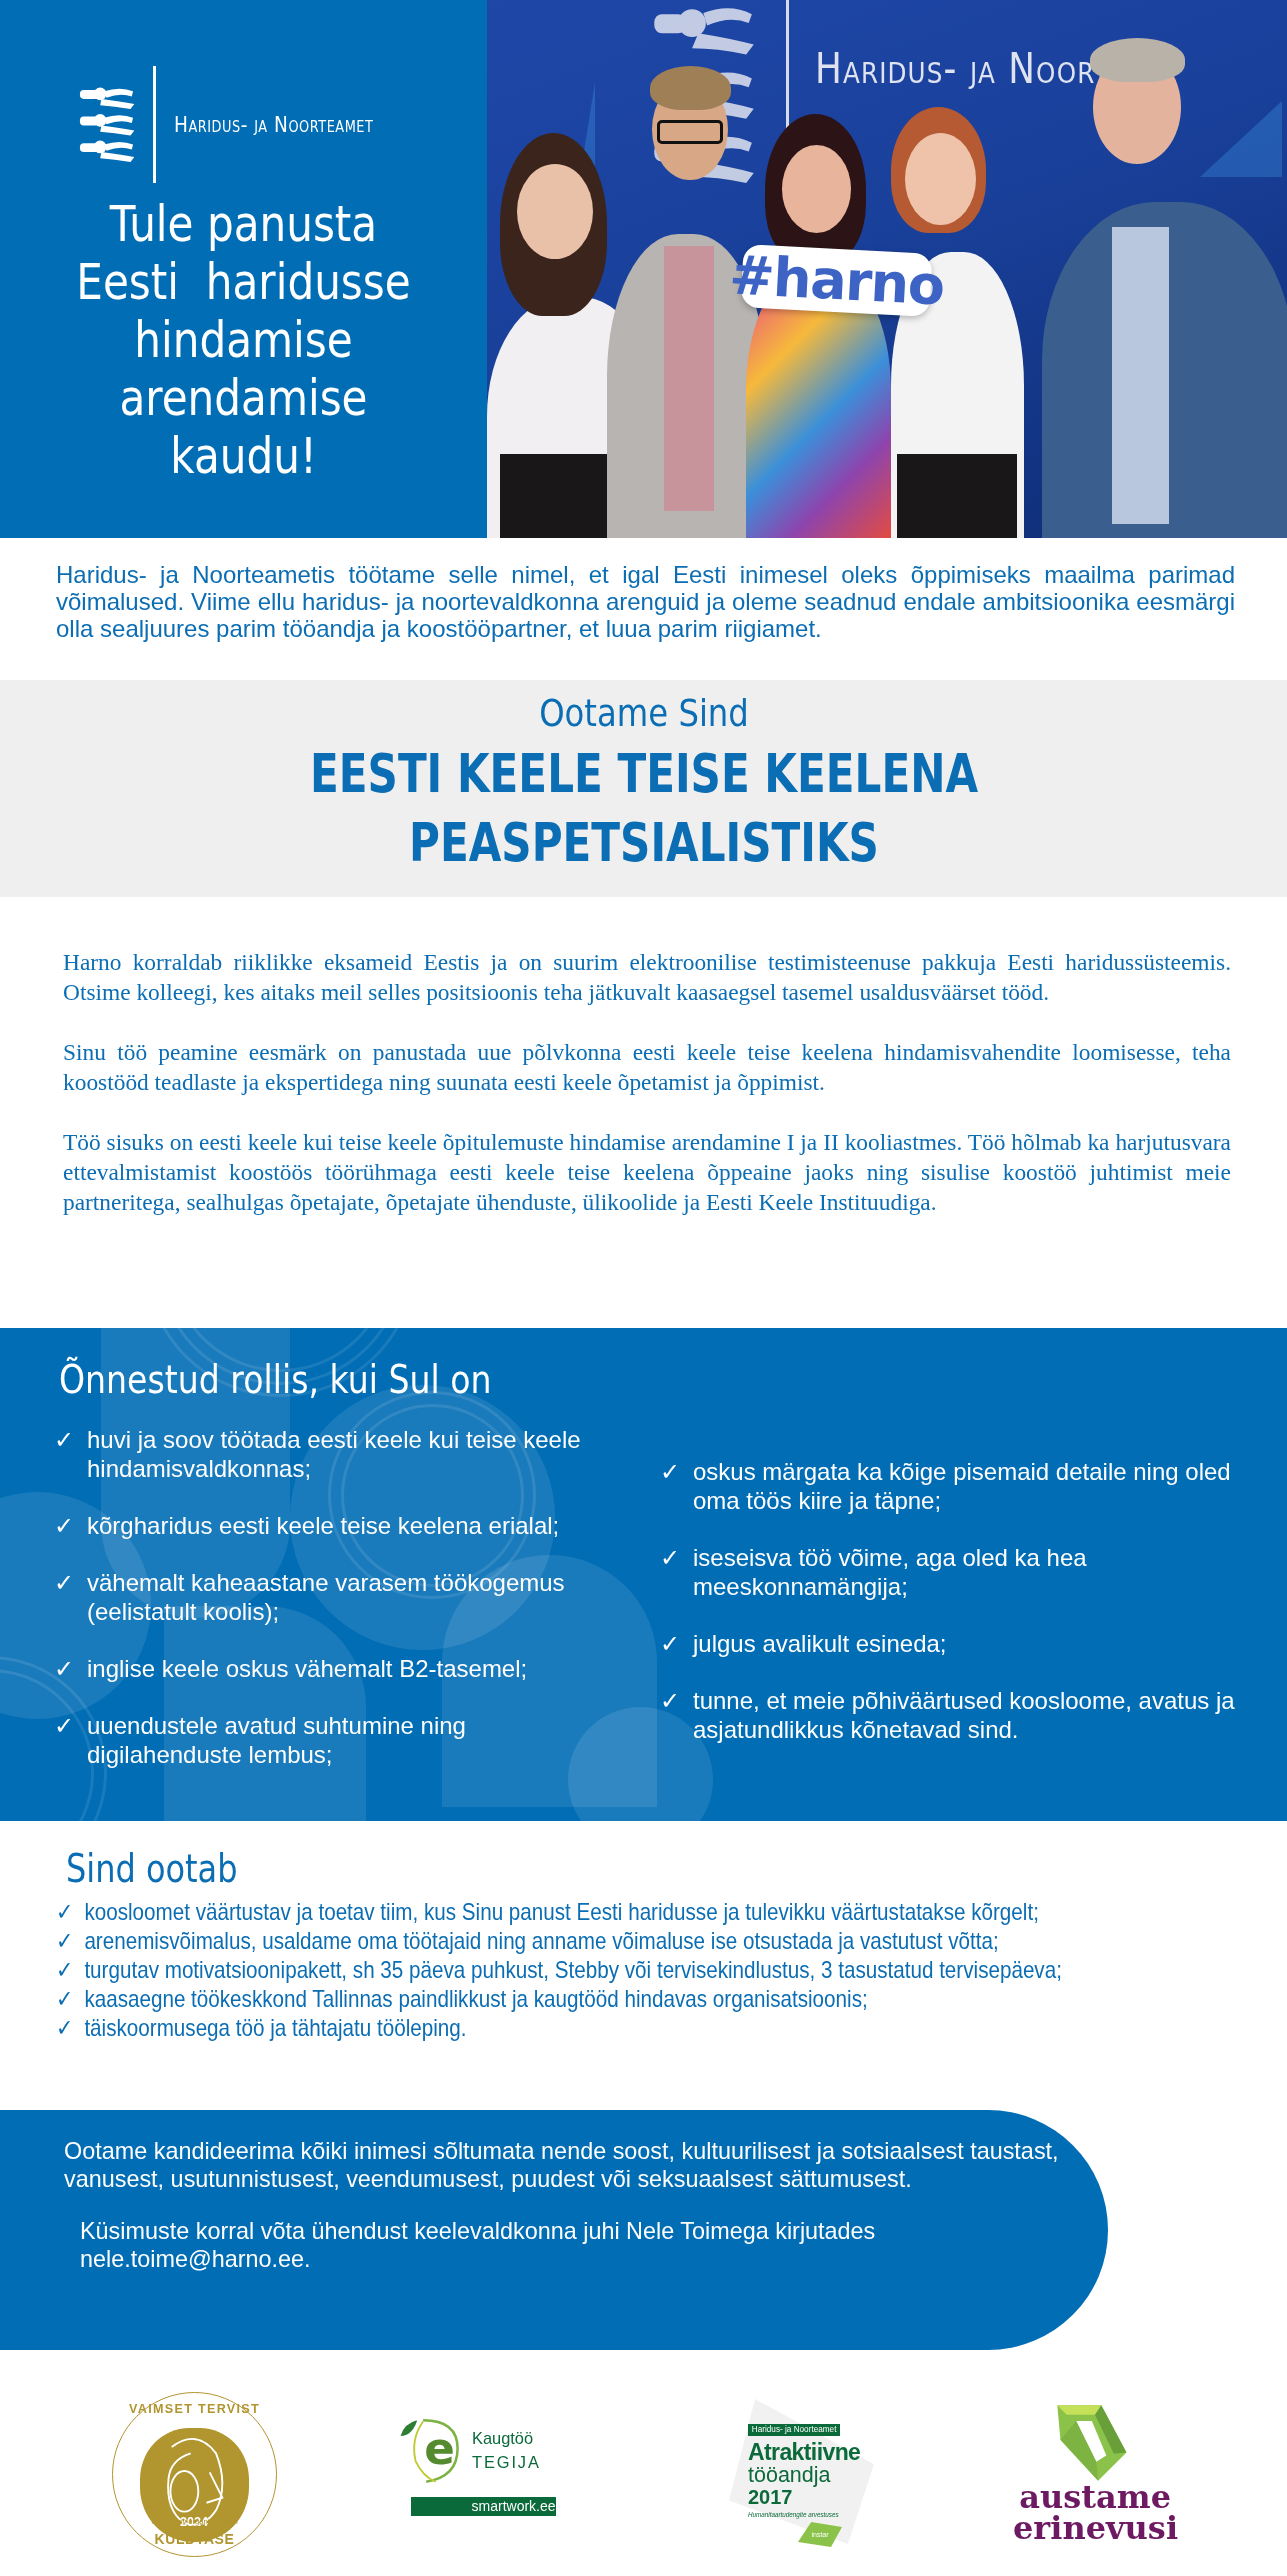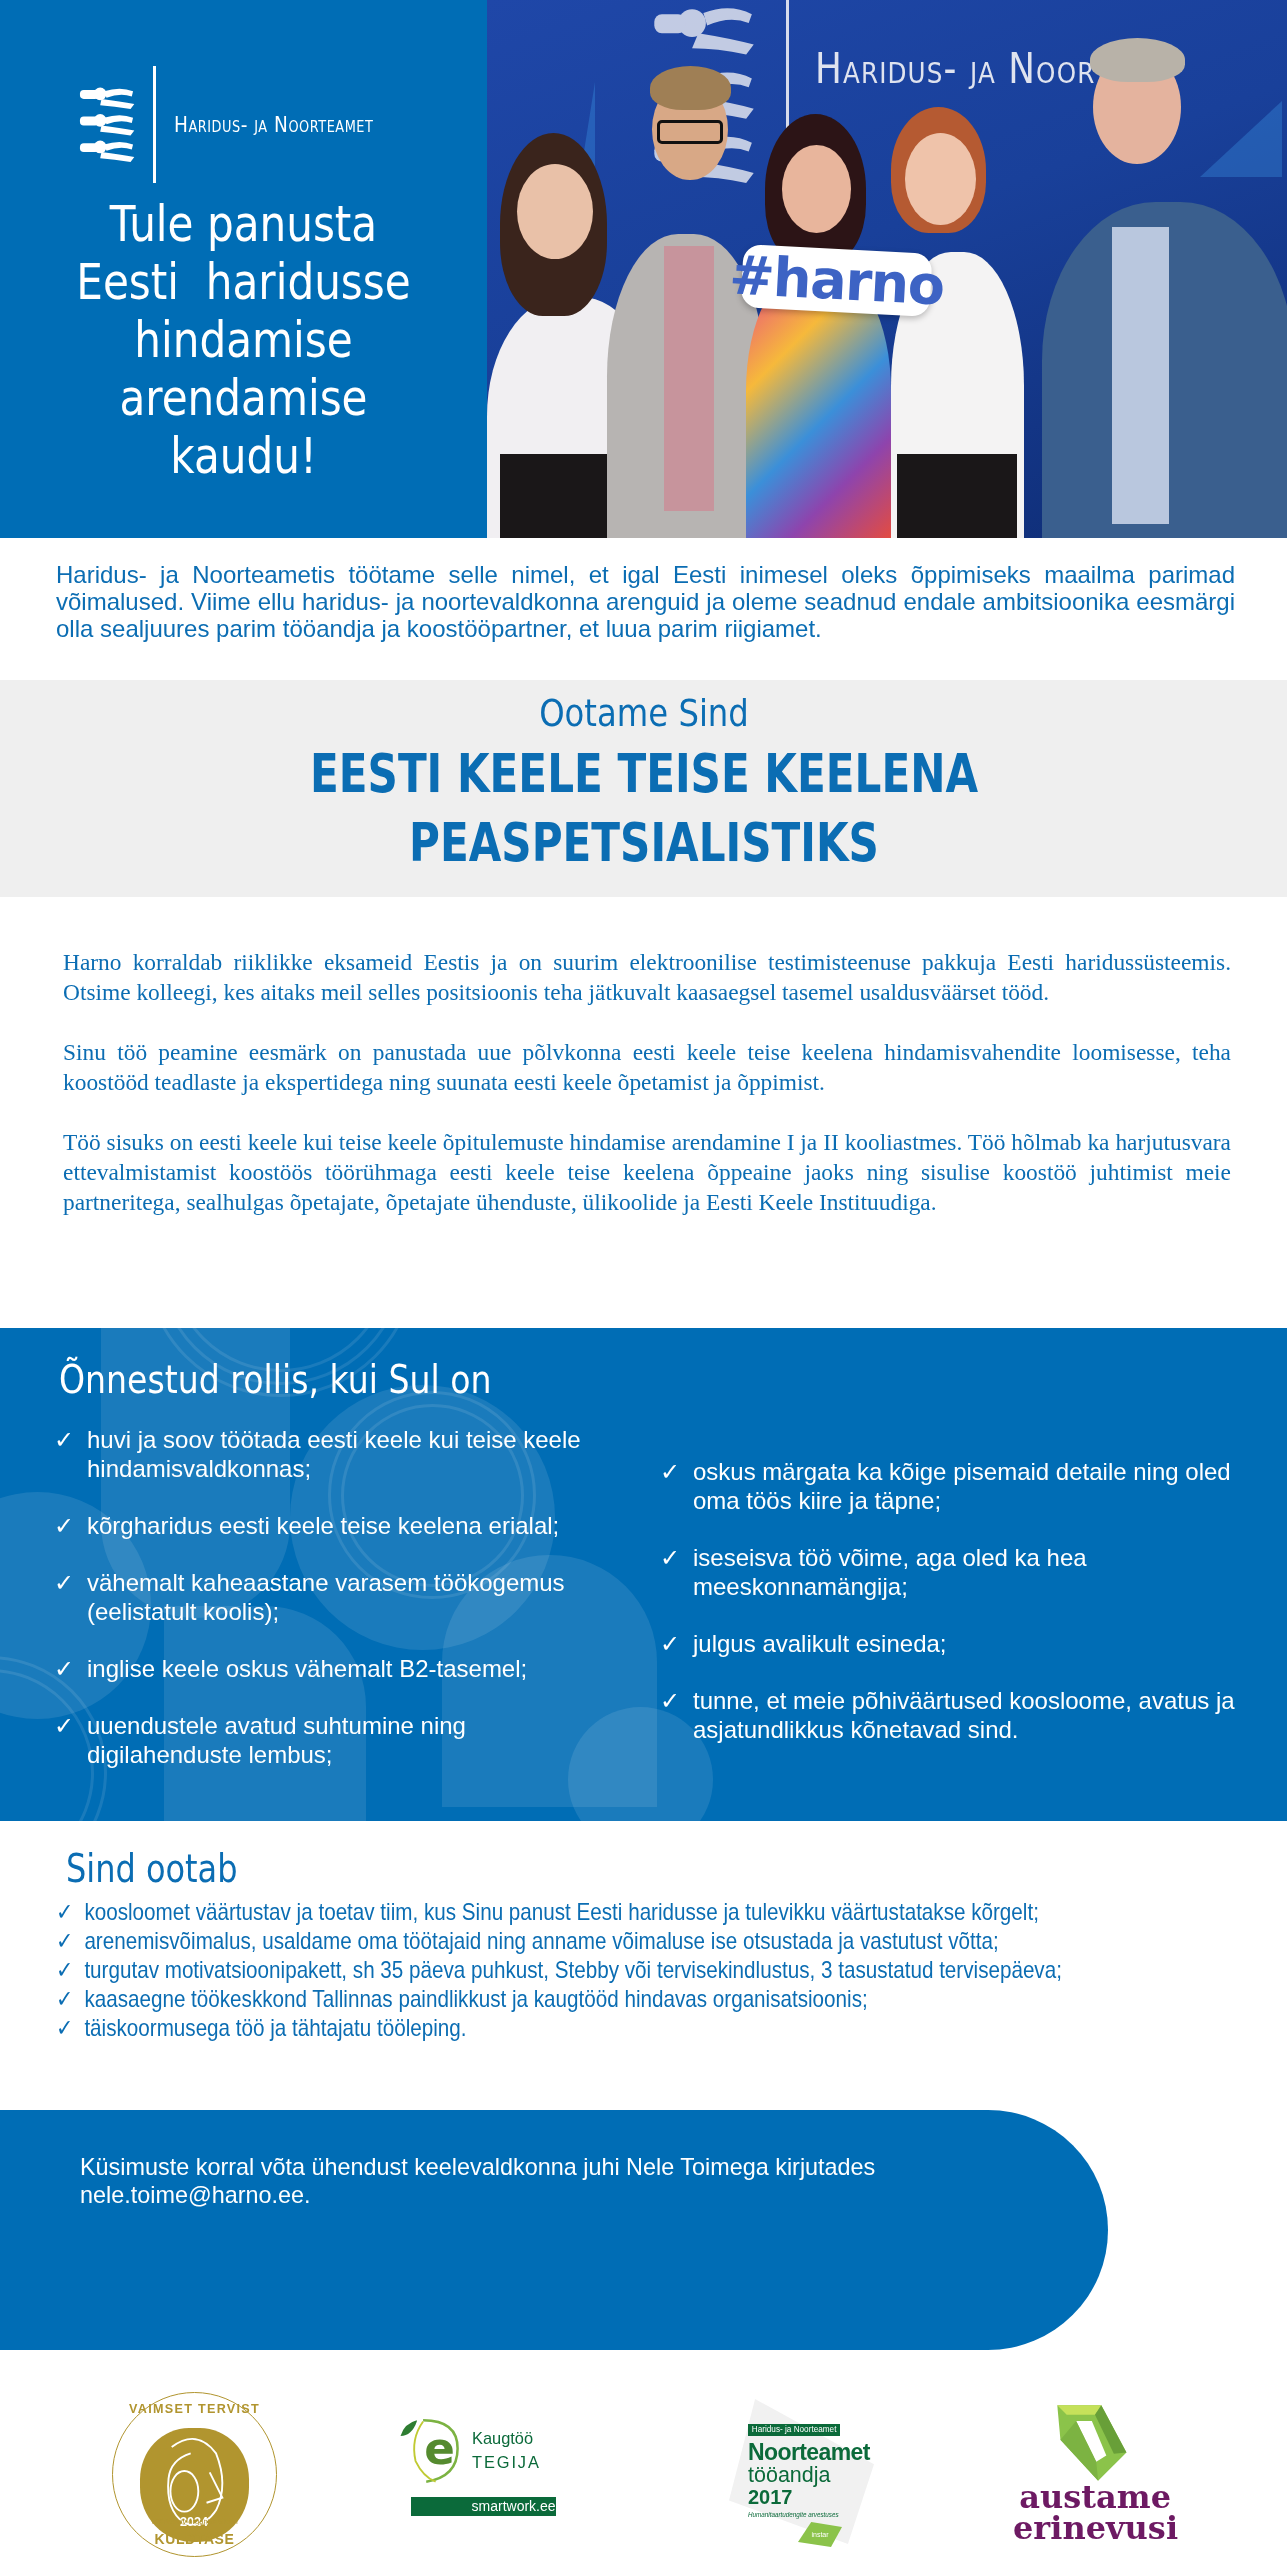--- a/index.html
+++ b/index.html
@@ -237,20 +237,21 @@
 <ul id="offer-list" class="abs">
   <li><span class="chk">✓</span><span>koosloomet väärtustav ja toetav tiim, kus Sinu panust Eesti haridusse ja tulevikku väärtustatakse kõrgelt;</span></li>
   <li><span class="chk">✓</span><span>arenemisvõimalus, usaldame oma töötajaid ning anname võimaluse ise otsustada ja vastutust võtta;</span></li>
   <li><span class="chk">✓</span><span>turgutav motivatsioonipakett, sh 35 päeva puhkust, Stebby või tervisekindlustus, 3 tasustatud tervisepäeva;</span></li>
   <li><span class="chk">✓</span><span>kaasaegne töökeskkond Tallinnas paindlikkust ja kaugtööd hindavas organisatsioonis;</span></li>
   <li><span class="chk">✓</span><span>täiskoormusega töö ja tähtajatu tööleping.</span></li>
 </ul>
 
 <div id="contact" class="abs"></div>
 <div id="contact-text" class="abs">
+  <p>Ootame kandideerima kõiki inimesi sõltumata nende soost, kultuurilisest ja sotsiaalsest taustast, vanusest, usutunnistusest, veendumusest, puudest või seksuaalsest sättumusest.</p>
   <p style="margin:16px">
     <span>Küsimuste korral võta ühendust keelevaldkonna juhi Nele Toimega kirjutades</span><br>
     <a style="color:#fff;text-decoration:none;">nele.toime@harno.ee.</a>
   </p>
 </div>
 
 <div id="badge-vt" class="logo">
   <div class="badge-txt" style="top:8.8px;font-size:12.6px;letter-spacing:1.3px;">VAIMSET TERVIST</div>
   <div class="inner">
     <svg viewBox="0 0 172 180" width="109" height="114">
@@ -272,21 +273,21 @@
     <text x="42" y="80" font-size="72" font-weight="bold" fill="#558b2f" font-family="DejaVu Sans, sans-serif">e</text>
   </svg>
   <div style="position:absolute;left:74px;top:15px;font-size:16.4px;color:#0b6a3a;">Kaugtöö</div>
   <div style="position:absolute;left:74px;top:39px;font-size:16.4px;color:#0b6a3a;letter-spacing:1.9px;">TEGIJA</div>
   <div style="position:absolute;left:12.6px;top:83px;width:145px;height:19px;background:#0b6a3a;color:#fff;font-size:14px;line-height:19px;text-align:right;">smartwork.ee</div>
 </div>
 
 <div class="logo" style="left:710px;top:2399px;width:170px;height:145px;">
   <div style="position:absolute;left:19px;top:0;width:145px;height:145px;background:#f1f1f1;clip-path:polygon(18% 0,100% 45%,82% 100%,0 70%);"></div>
   <div style="position:absolute;left:38px;top:25px;background:#0b6a3a;color:#fff;font-size:8.2px;padding:1.3px 3.8px;">Haridus- ja Noorteamet</div>
-  <div style="position:absolute;left:38px;top:40px;font-size:23px;font-weight:bold;color:#0b6a3a;letter-spacing:-0.6px;">Noorteamet</div>
+  <div style="position:absolute;left:38px;top:40px;font-size:23px;font-weight:bold;color:#0b6a3a;letter-spacing:-0.6px;">Atraktiivne</div>
   <div style="position:absolute;left:38px;top:64px;font-size:21.5px;color:#0b6a3a;">tööandja</div>
   <div style="position:absolute;left:38px;top:87px;font-size:20px;font-weight:bold;color:#0b6a3a;">2017</div>
   <div style="position:absolute;left:38px;top:112px;font-size:6.3px;font-style:italic;color:#0b6a3a;">Humanitaartudengite arvestuses</div>
   <div style="position:absolute;left:88px;top:123px;width:44px;height:25px;background:#8bc34a;clip-path:polygon(30% 0,100% 20%,75% 100%,0 80%);color:#fff;font-size:7px;line-height:25px;text-align:center;">instar</div>
 </div>
 
 <div class="logo" style="left:1013px;top:2402px;width:151px;height:145px;">
   <svg viewBox="0 0 140 130" width="88" height="82" style="position:absolute;left:38px;top:0;">
     <polygon points="10,5 80,5 120,80 75,125 15,60" fill="#8bc34a"></polygon>
     <polygon points="10,5 80,5 70,20 25,20" fill="#c5e15a"></polygon>

